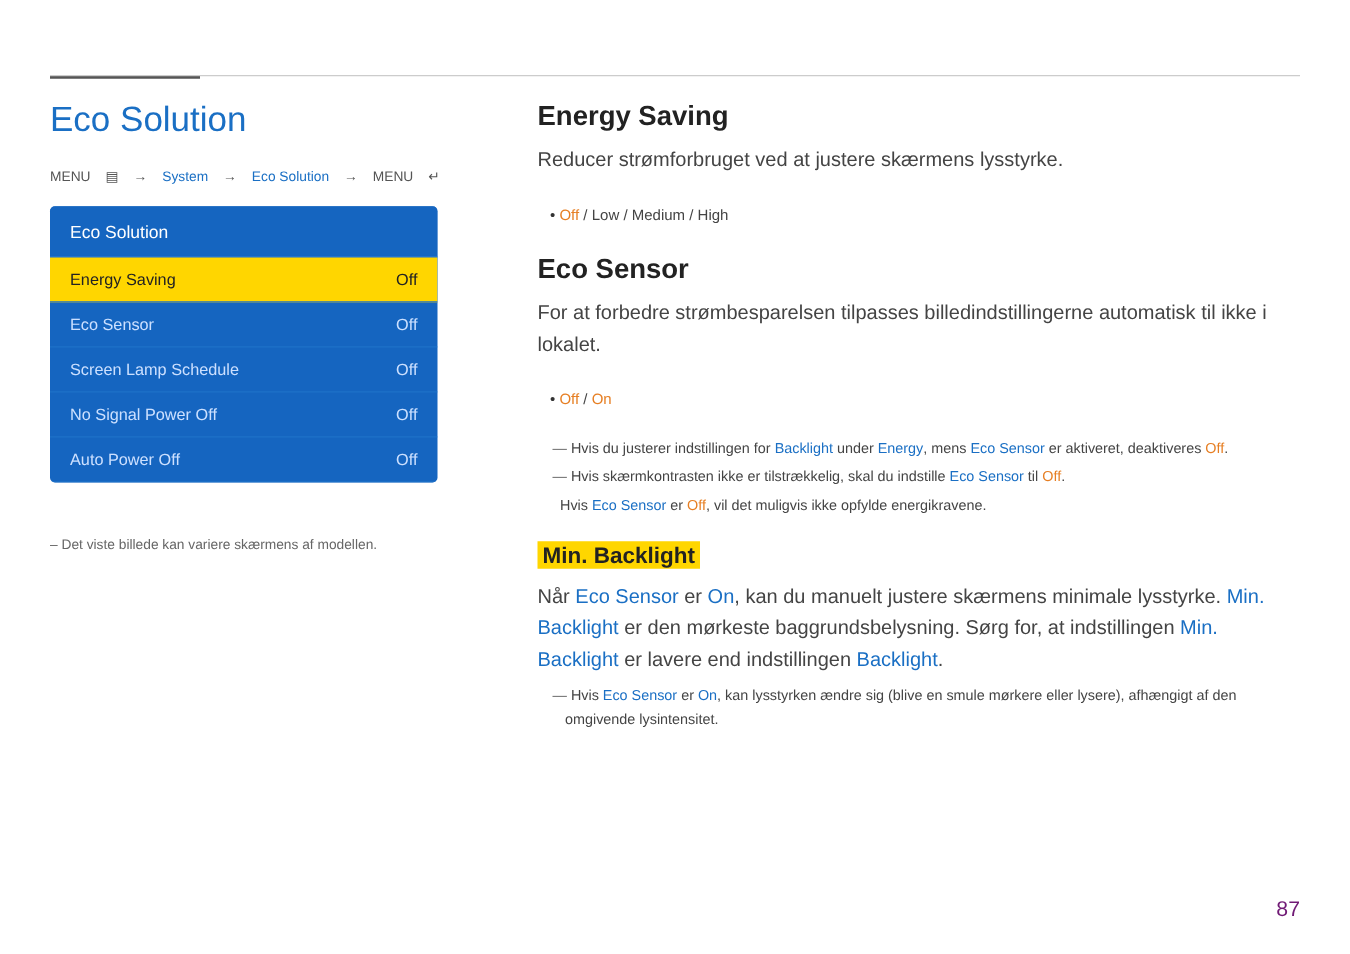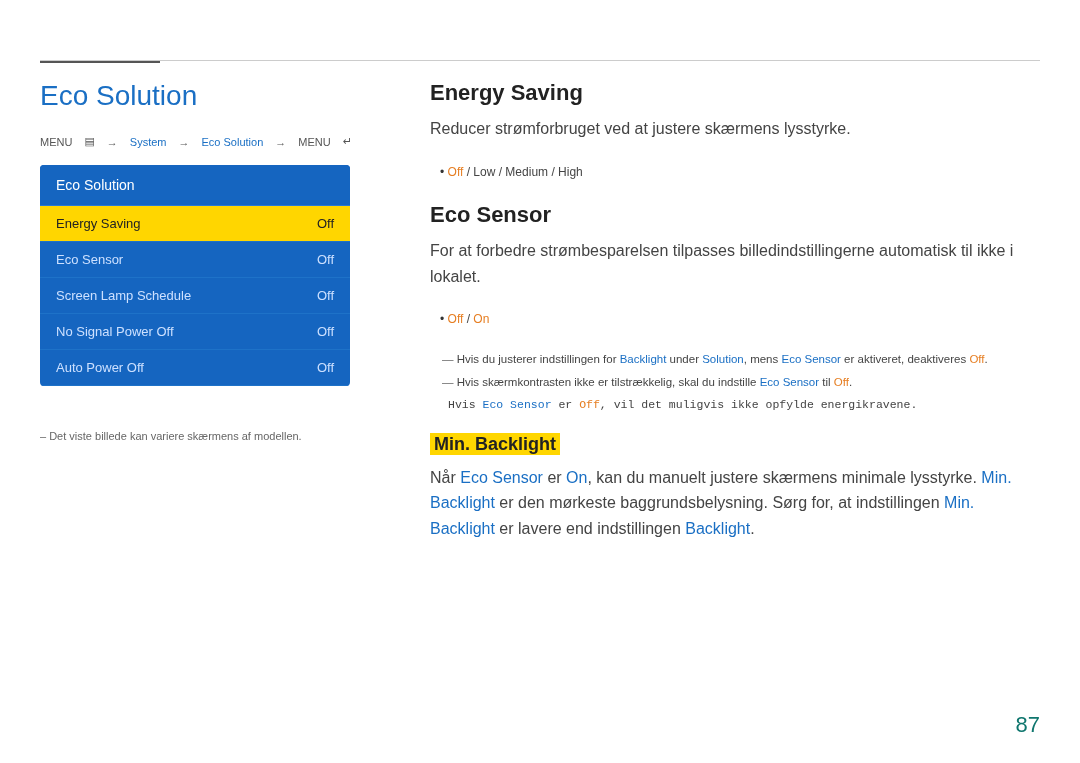--- a/index.html
+++ b/index.html
@@ -192,32 +192,31 @@
 
     .note-line::before {
       content: '— ';
       color: #666;
     }
 
     .page-number {
       position: absolute;
       bottom: 25px;
       right: 40px;
-      font-size: 22px;
-      color: #0f766e;
+      font-size: 17px;
+      color: #701a75;
       font-weight: 300;
     }
 
     .sub-note {
       font-size: 11.5px;
       color: #444;
       margin-left: 18px;
       margin-top: 2px;
       line-height: 1.6;
-      font-family: Liberation Mono, monospace;
     }
   </style>
 </head>
 <body>
 
 <div class="left-accent-line"></div>
 <div class="top-line"></div>
 
 <div class="page-title">Eco Solution</div>
 
@@ -277,34 +276,37 @@
     <div class="section-title">Eco Sensor</div>
     <p class="section-desc">For at forbedre strømbesparelsen tilpasses billedindstillingerne automatisk til ikke i lokalet.</p>
     <ul class="bullet-list">
       <li>
         <span class="highlight-orange">Off</span>
         <span> / </span>
         <span class="highlight-orange">On</span>
       </li>
     </ul>
     <div class="note-line">
-      Hvis du justerer indstillingen for <span class="highlight-blue">Backlight</span> under <span class="highlight-blue">Solution</span>, mens <span class="highlight-blue">Eco Sensor</span> er aktiveret, deaktiveres <span class="highlight-orange">Off</span>.
+      Hvis du justerer indstillingen for <span class="highlight-blue">Backlight</span> under <span class="highlight-blue">Energy</span>, mens <span class="highlight-blue">Eco Sensor</span> er aktiveret, deaktiveres <span class="highlight-orange">Off</span>.
     </div>
     <div class="note-line">
       Hvis skærmkontrasten ikke er tilstrækkelig, skal du indstille <span class="highlight-blue">Eco Sensor</span> til <span class="highlight-orange">Off</span>.
     </div>
     <div class="sub-note">
       Hvis <span class="highlight-blue">Eco Sensor</span> er <span class="highlight-orange">Off</span>, vil det muligvis ikke opfylde energikravene.
     </div>
   </div>
 
   <div class="section3">
     <div style="margin-bottom:10px;">
       <span class="highlight-yellow-bg">Min. Backlight</span>
     </div>
     <p class="section-desc">
       Når <span class="highlight-blue">Eco Sensor</span> er <span class="highlight-blue">On</span>, kan du manuelt justere skærmens minimale lysstyrke. <span class="highlight-blue">Min. Backlight</span> er den mørkeste baggrundsbelysning. Sørg for, at indstillingen <span class="highlight-blue">Min. Backlight</span> er lavere end indstillingen <span class="highlight-blue">Backlight</span>.
     </p>
+    <div class="note-line">
+      Hvis <span class="highlight-blue">Eco Sensor</span> er <span class="highlight-blue">On</span>, kan lysstyrken ændre sig (blive en smule mørkere eller lysere), afhængigt af den omgivende lysintensitet.
+    </div>
   </div>
 
 </div>
 
 <div class="page-number">87</div>
 
 </body></html>

